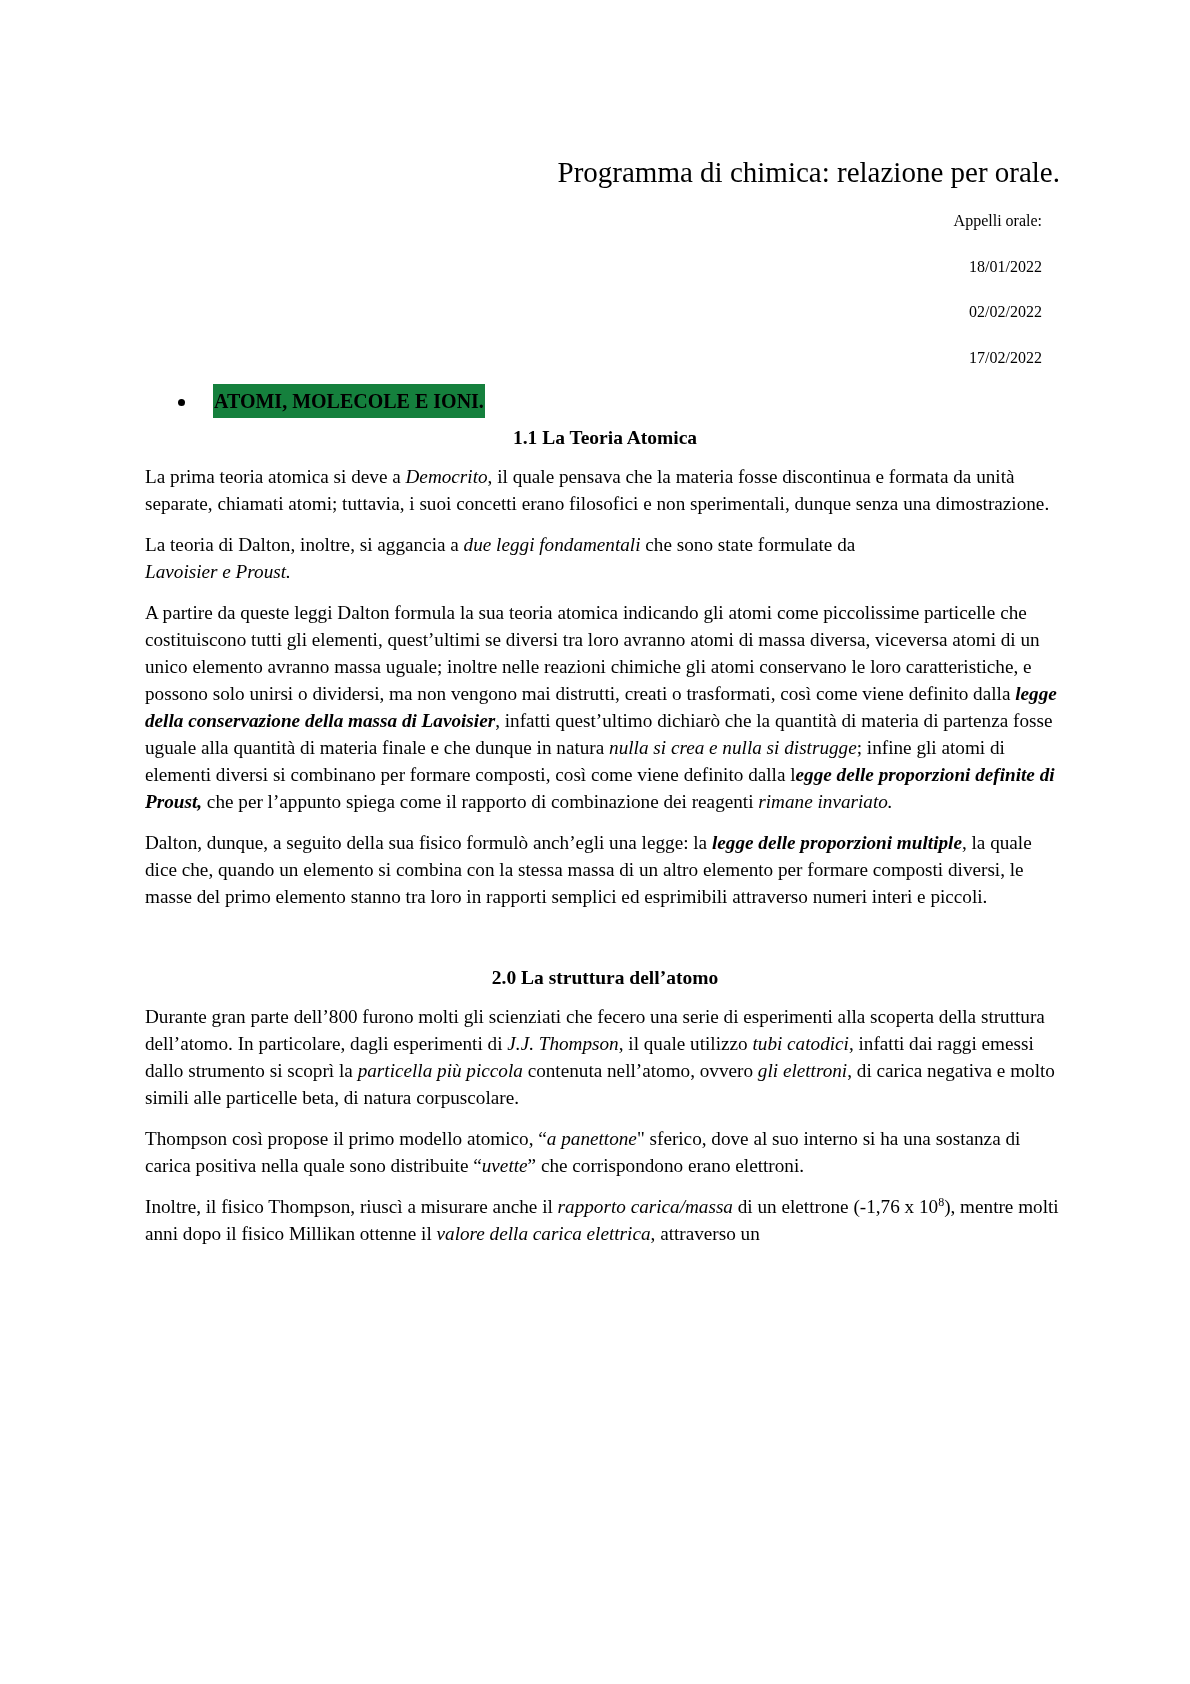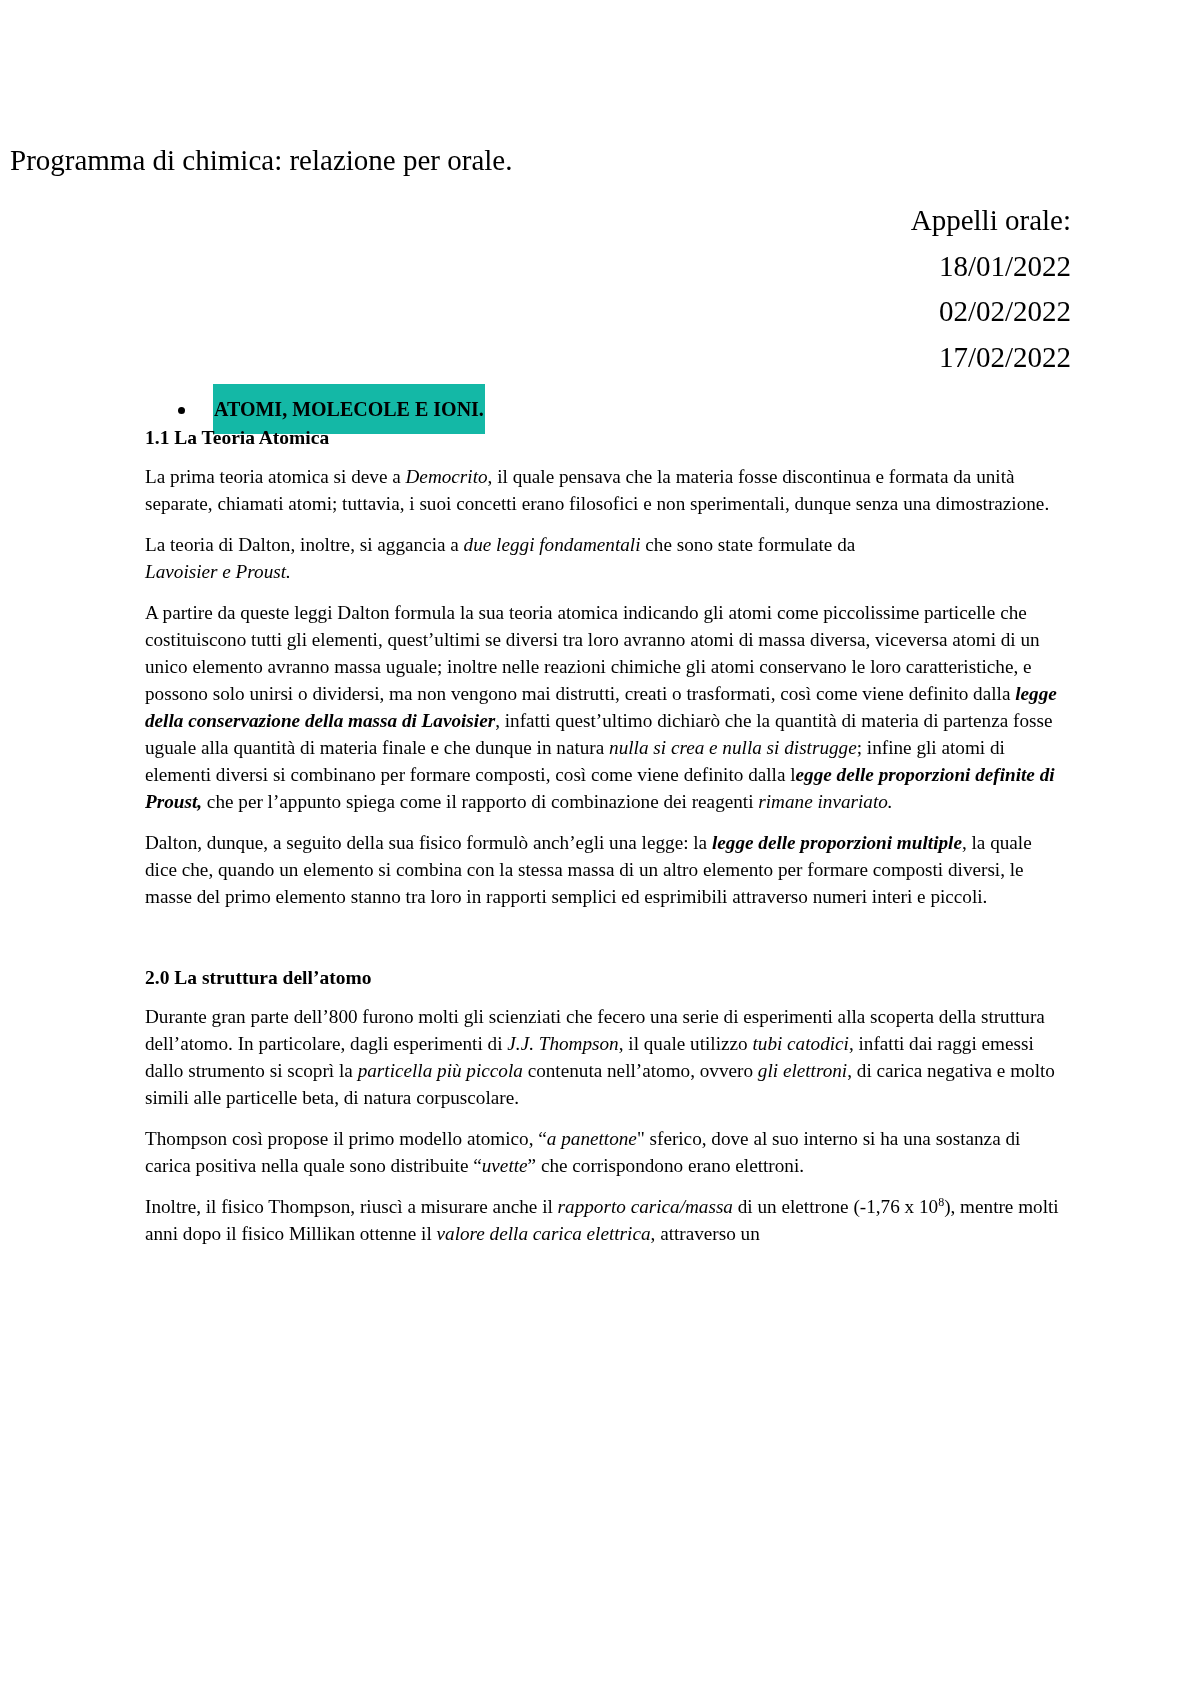--- a/index.html
+++ b/index.html
@@ -20,34 +20,34 @@
       left: 0; top: 0;
       width: 1190px;
       height: 1684px;
       background: #ffffff;
     }
     .title {
       position: absolute;
       top: 142px;
       left: 0;
       width: 1048px;
-      text-align: left;
+      text-align: right;
       font-size: 29px;
       line-height: 36px;
-      margin: 0;
+      margin: 12px;
       font-weight: normal;
       padding-left: 10px;
       box-sizing: border-box;
     }
     .appelli {
       position: absolute;
       top: 198px;
-      right: 119px;
+      right: 148px;
       text-align: right;
-      font-size: 29px;
+      font-size: 16px;
       line-height: 45.5px;
     }
     .appelli div { white-space: nowrap; }
     .section-bullet {
       position: absolute;
       top: 384px;
       left: 178px;
       font-size: 20px;
       line-height: 26px;
       display: flex;
@@ -56,37 +56,38 @@
     .bullet-dot {
       display: inline-block;
       width: 7px;
       height: 7px;
       border-radius: 50%;
       background: #000;
       margin-right: 28px;
       margin-top: 2px;
     }
     .highlight {
-      background: #14b8a6;
+      background: #15803d;
       font-weight: bold;
-      padding: 12px 1px;
+      padding: 4px 1px;
     }
     .content {
       position: absolute;
       left: 145px;
       top: 424px;
       width: 920px;
       font-size: 19.2px;
       line-height: 27px;
     }
     .h-sub {
       font-weight: bold;
       font-size: 19.5px;
       margin: 0 0 12px 0;
       line-height: 27px;
+      text-align: center;
     }
     .para {
       margin: 0 0 14px 0;
     }
     .gap-large { height: 40px; }
     i.it { font-style: italic; }
     b.bi { font-weight: bold; font-style: italic; }
     sup { font-size: 12px; line-height: 0; vertical-align: super; }
   </style>
 </head>

